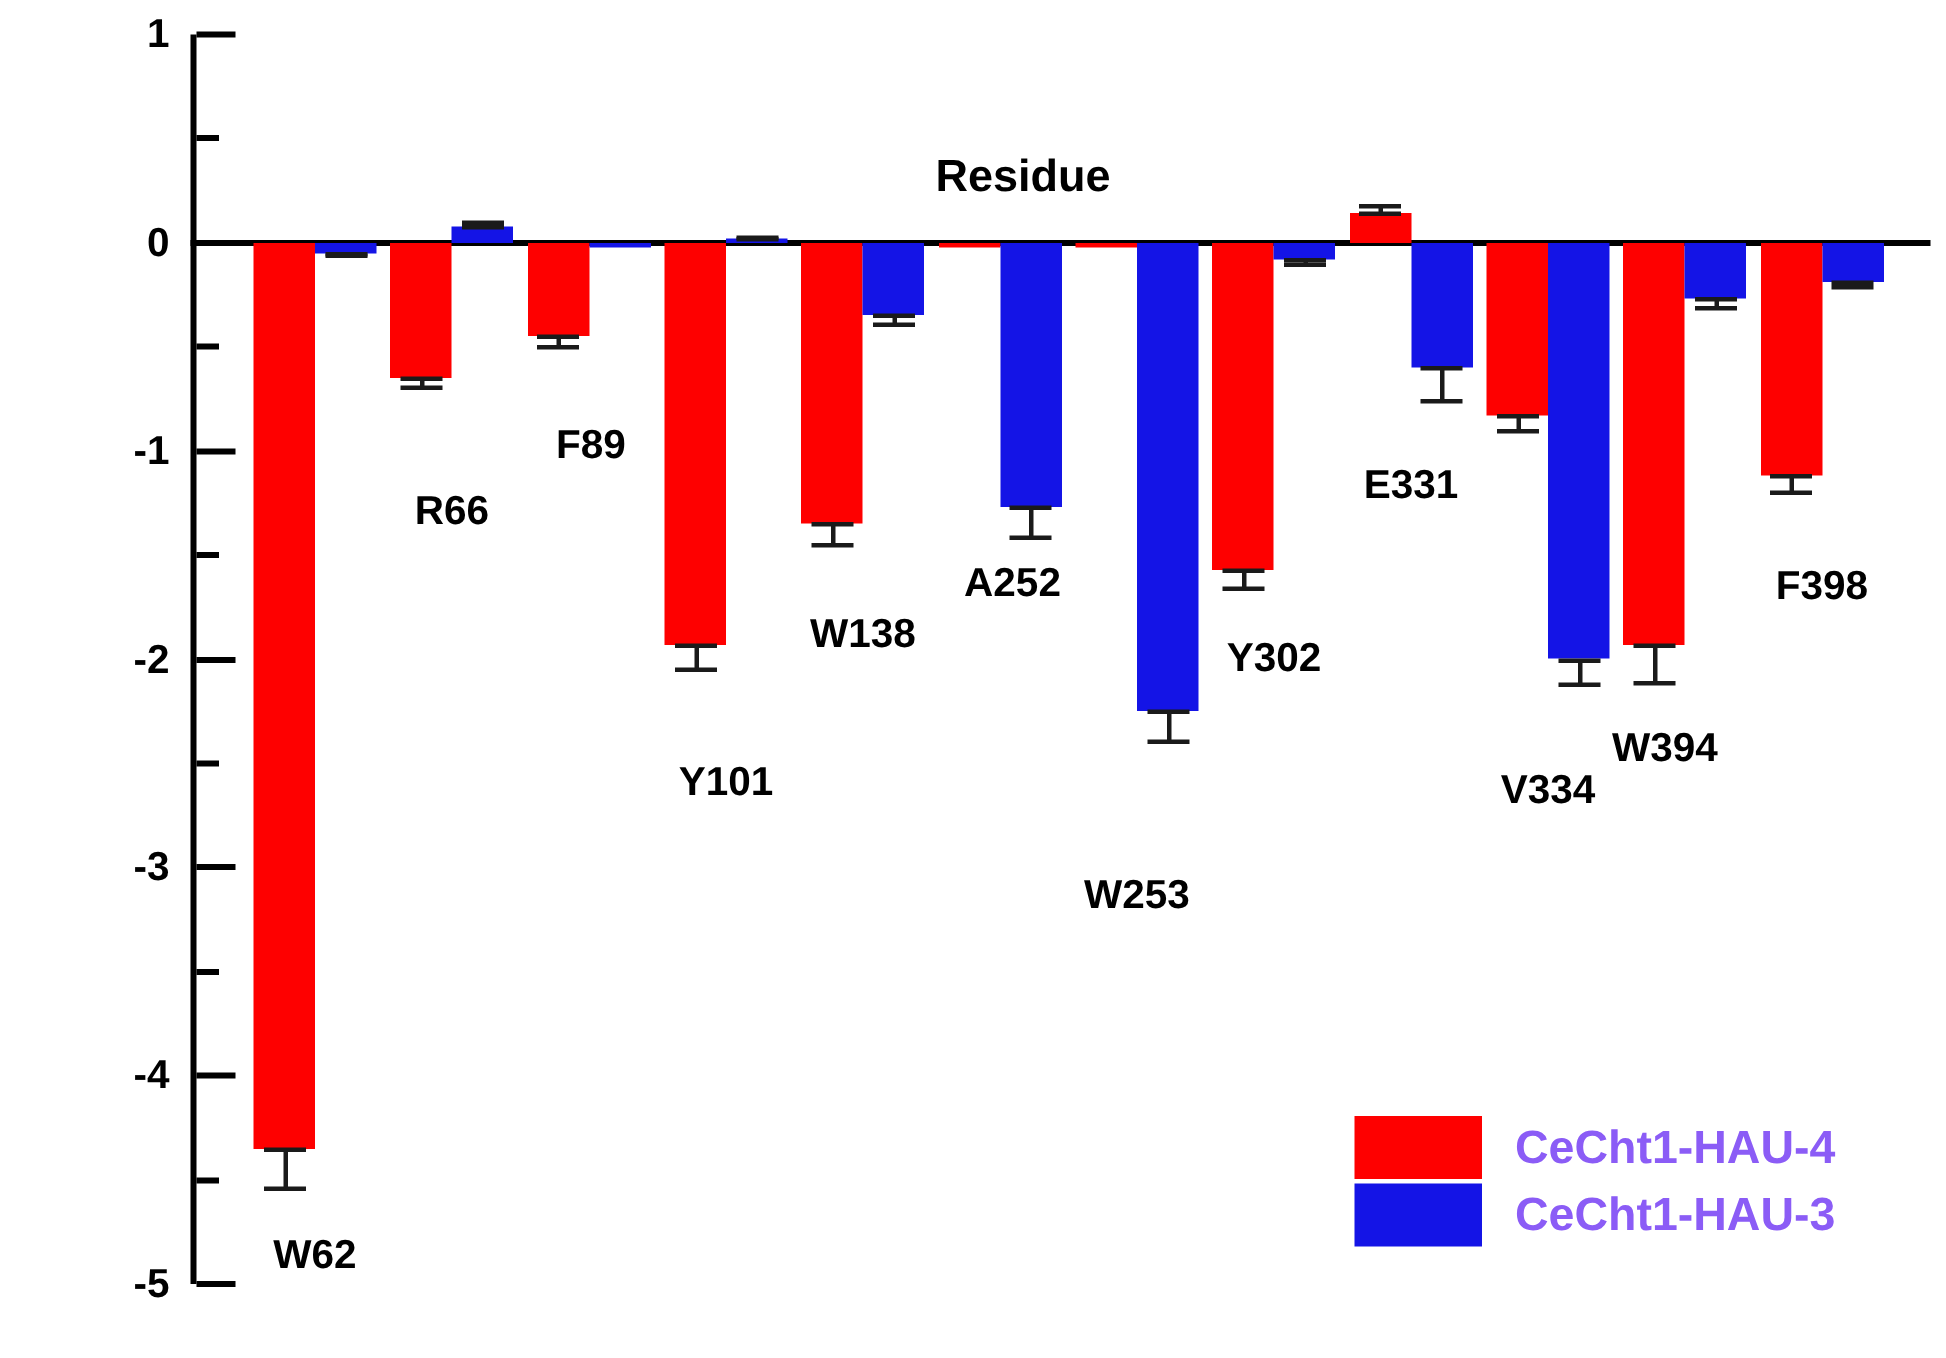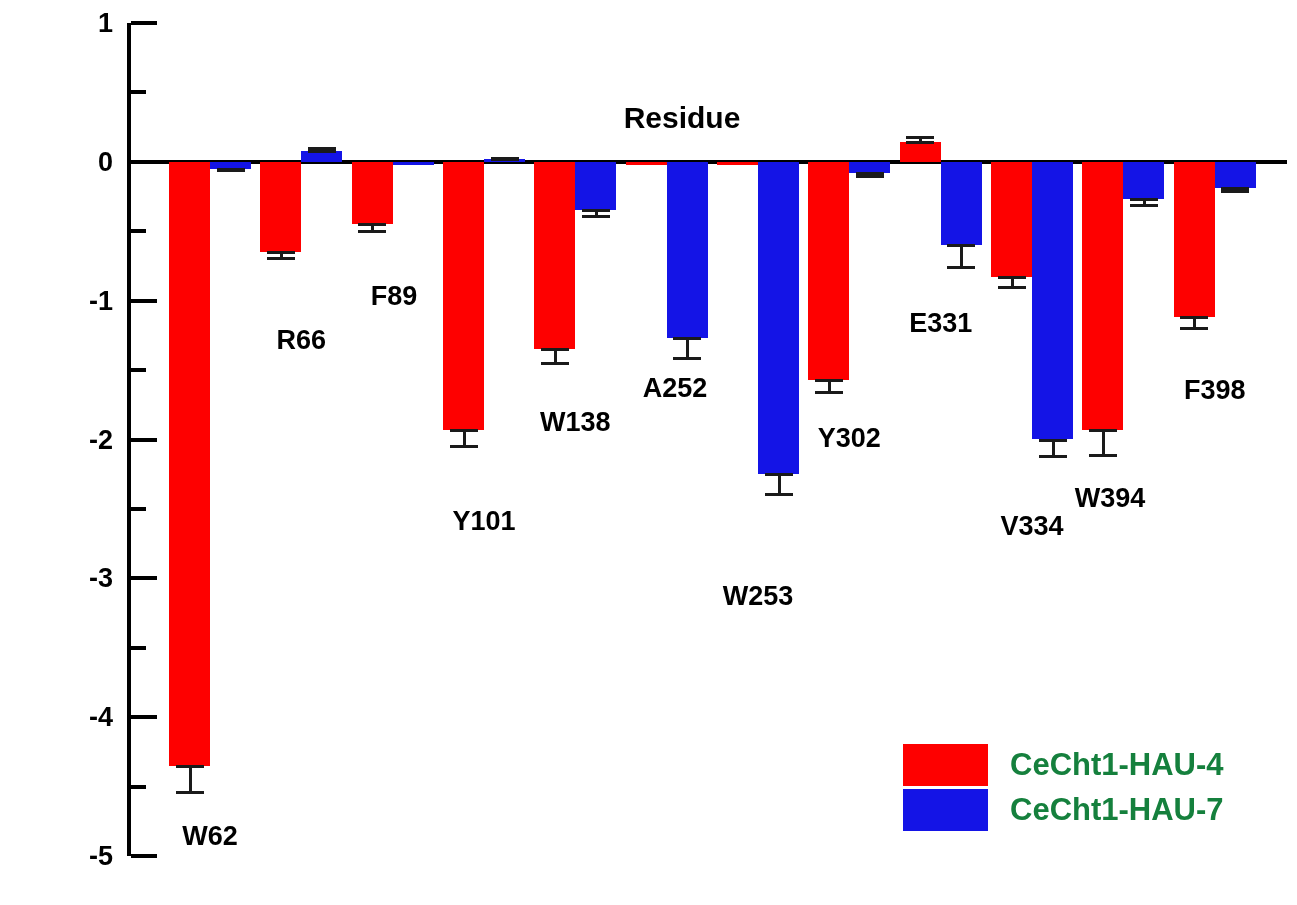--- a/index.html
+++ b/index.html
@@ -49,21 +49,21 @@
     position:absolute;font-size:30px;font-weight:bold;color:#000;
     white-space:nowrap;transform:translateX(-50%);
   }
 
   
   #legend{position:absolute;left:903px;top:742px;}
   .legrow{display:flex;align-items:center;height:45px;}
   .legswatch{width:85px;height:42px;margin-right:22px;}
   .legswatch.red{background:#FE0000;}
   .legswatch.blue{background:#1414E6;}
-  .legtext{font-size:31px;font-weight:bold;color:#15803d;white-space:nowrap;}
+  .legtext{font-size:31px;font-weight:bold;color:#8b5cf6;white-space:nowrap;}
 </style>
 </head>
 <body>
 
 <div id="root">
 
   <div id="ylabel">Interaction energy (kcal/mol)</div>
 
   <div id="plot">
     <div id="axisline"></div>
@@ -196,17 +196,17 @@
     <div id="xtitle" style="left: 555px; top: 78px;">Residue</div>
   </div>
 
   <div id="legend">
     <div class="legrow">
       <span class="legswatch red"></span>
       <span class="legtext">CeCht1-HAU-4</span>
     </div>
     <div class="legrow">
       <span class="legswatch blue"></span>
-      <span class="legtext">CeCht1-HAU-7</span>
+      <span class="legtext">CeCht1-HAU-3</span>
     </div>
   </div>
 
 </div>
 
 </body></html>

